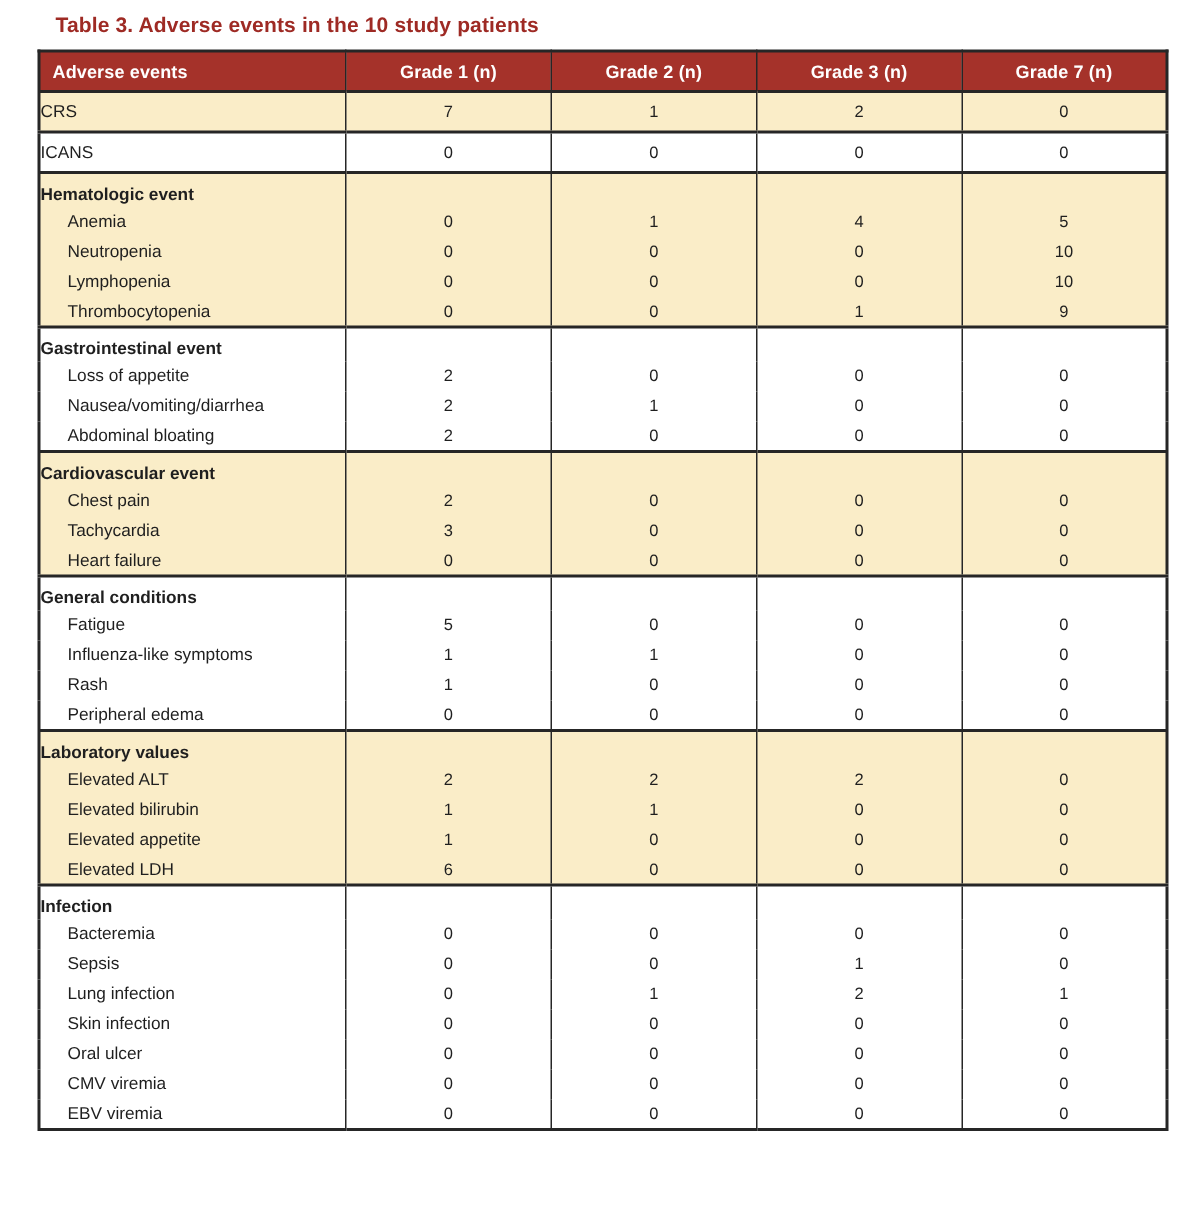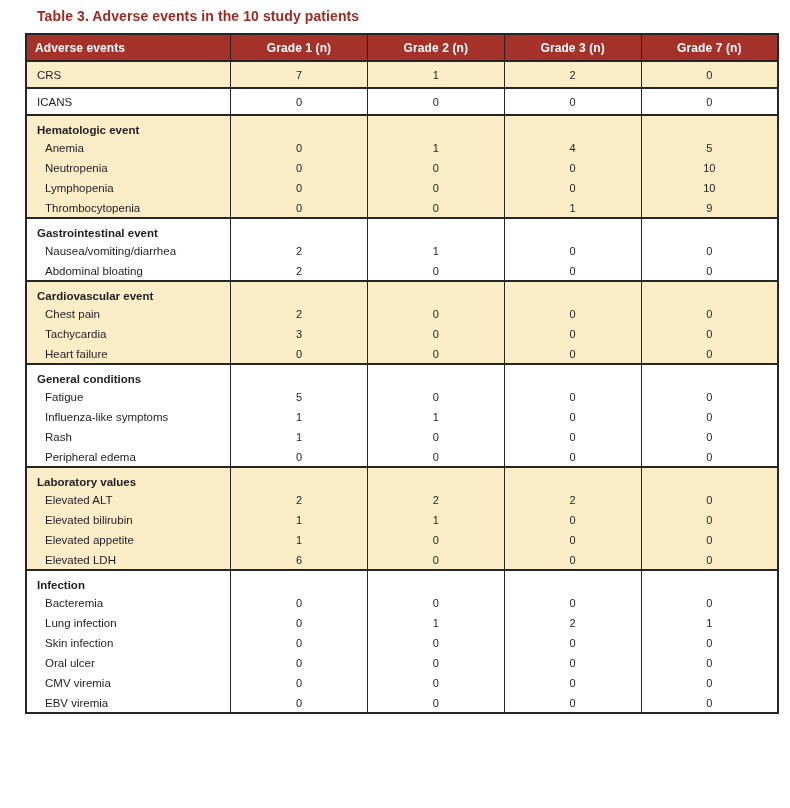--- a/index.html
+++ b/index.html
@@ -35,21 +35,21 @@
     font-size:12px;font-weight:bold;height:27px;
     border:1.5px solid var(--border);
     padding:0;text-align:center;letter-spacing:0.1px;
   }
   thead th.h-label{text-align:left;padding-left:8px;}
   td{
     border-left:1.5px solid var(--border);
     border-right:1.5px solid var(--border);
     font-size:11.5px;padding:0 4px;vertical-align:middle;
   }
-  td.lbl{text-align:left;padding-left:10px;}
+  td.lbl{text-align:left;padding-left:0;}
   td.val{text-align:center;font-size:11px;}
   tbody.shaded td{background:var(--band-shaded);}
   tbody.plain td{background:var(--band-plain);}
   tr.band-start td{border-top:2px solid var(--border);}
   tbody:last-child tr:last-child td{border-bottom:2px solid var(--border);}
   tr.row-single td{height:27px;}
   tr.row-group-label td{height:23px;padding-top:6px;font-weight:bold;vertical-align:bottom;padding-bottom:2px;}
   tr.row-sub td{height:20px;}
   tr.row-sub td.lbl{padding-left:18px;}
 </style>
@@ -133,20 +133,27 @@
       </tbody>
       <tbody class="plain">
         <tr class="row-group-label band-start">
           <td class="lbl ">Gastrointestinal event</td>
           <td class="val"></td>
           <td class="val"></td>
           <td class="val"></td>
           <td class="val"></td>
         </tr>
         <tr class="row-sub">
+          <td class="lbl ">Loss of appetite</td>
+          <td class="val">2</td>
+          <td class="val">0</td>
+          <td class="val">0</td>
+          <td class="val">0</td>
+        </tr>
+        <tr class="row-sub">
           <td class="lbl ">Nausea/vomiting/diarrhea</td>
           <td class="val">2</td>
           <td class="val">1</td>
           <td class="val">0</td>
           <td class="val">0</td>
         </tr>
         <tr class="row-sub">
           <td class="lbl ">Abdominal bloating</td>
           <td class="val">2</td>
           <td class="val">0</td>
@@ -264,20 +271,27 @@
           <td class="val"></td>
           <td class="val"></td>
           <td class="val"></td>
           <td class="val"></td>
         </tr>
         <tr class="row-sub">
           <td class="lbl ">Bacteremia</td>
           <td class="val">0</td>
           <td class="val">0</td>
           <td class="val">0</td>
+          <td class="val">0</td>
+        </tr>
+        <tr class="row-sub">
+          <td class="lbl ">Sepsis</td>
+          <td class="val">0</td>
+          <td class="val">0</td>
+          <td class="val">1</td>
           <td class="val">0</td>
         </tr>
         <tr class="row-sub">
           <td class="lbl ">Lung infection</td>
           <td class="val">0</td>
           <td class="val">1</td>
           <td class="val">2</td>
           <td class="val">1</td>
         </tr>
         <tr class="row-sub">

